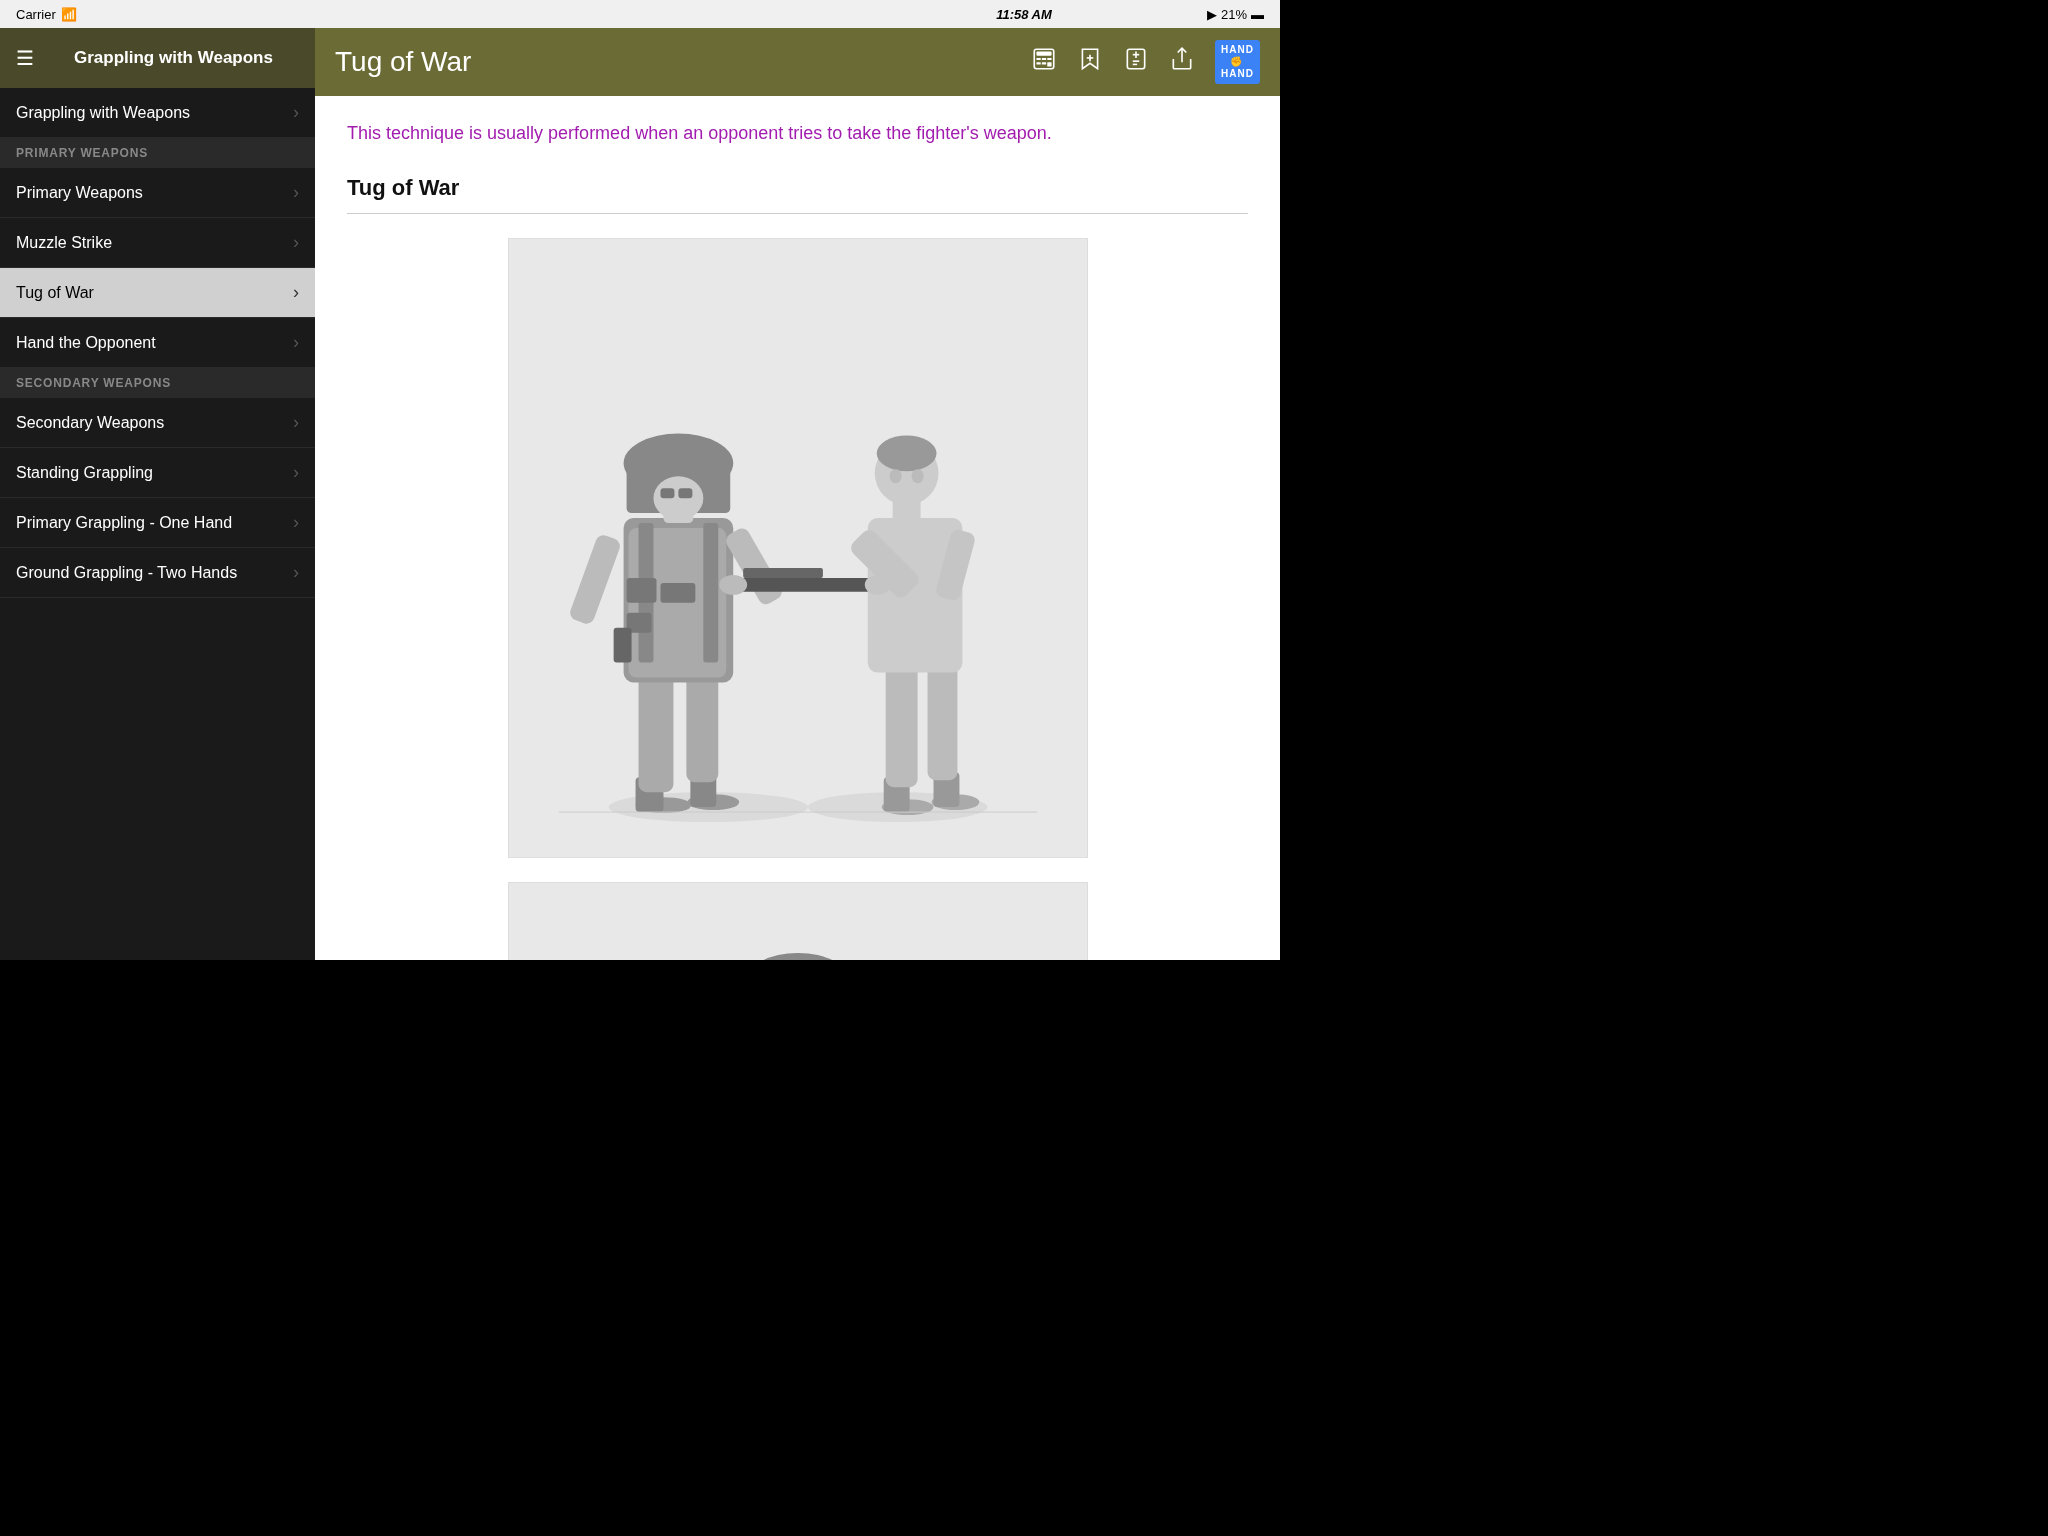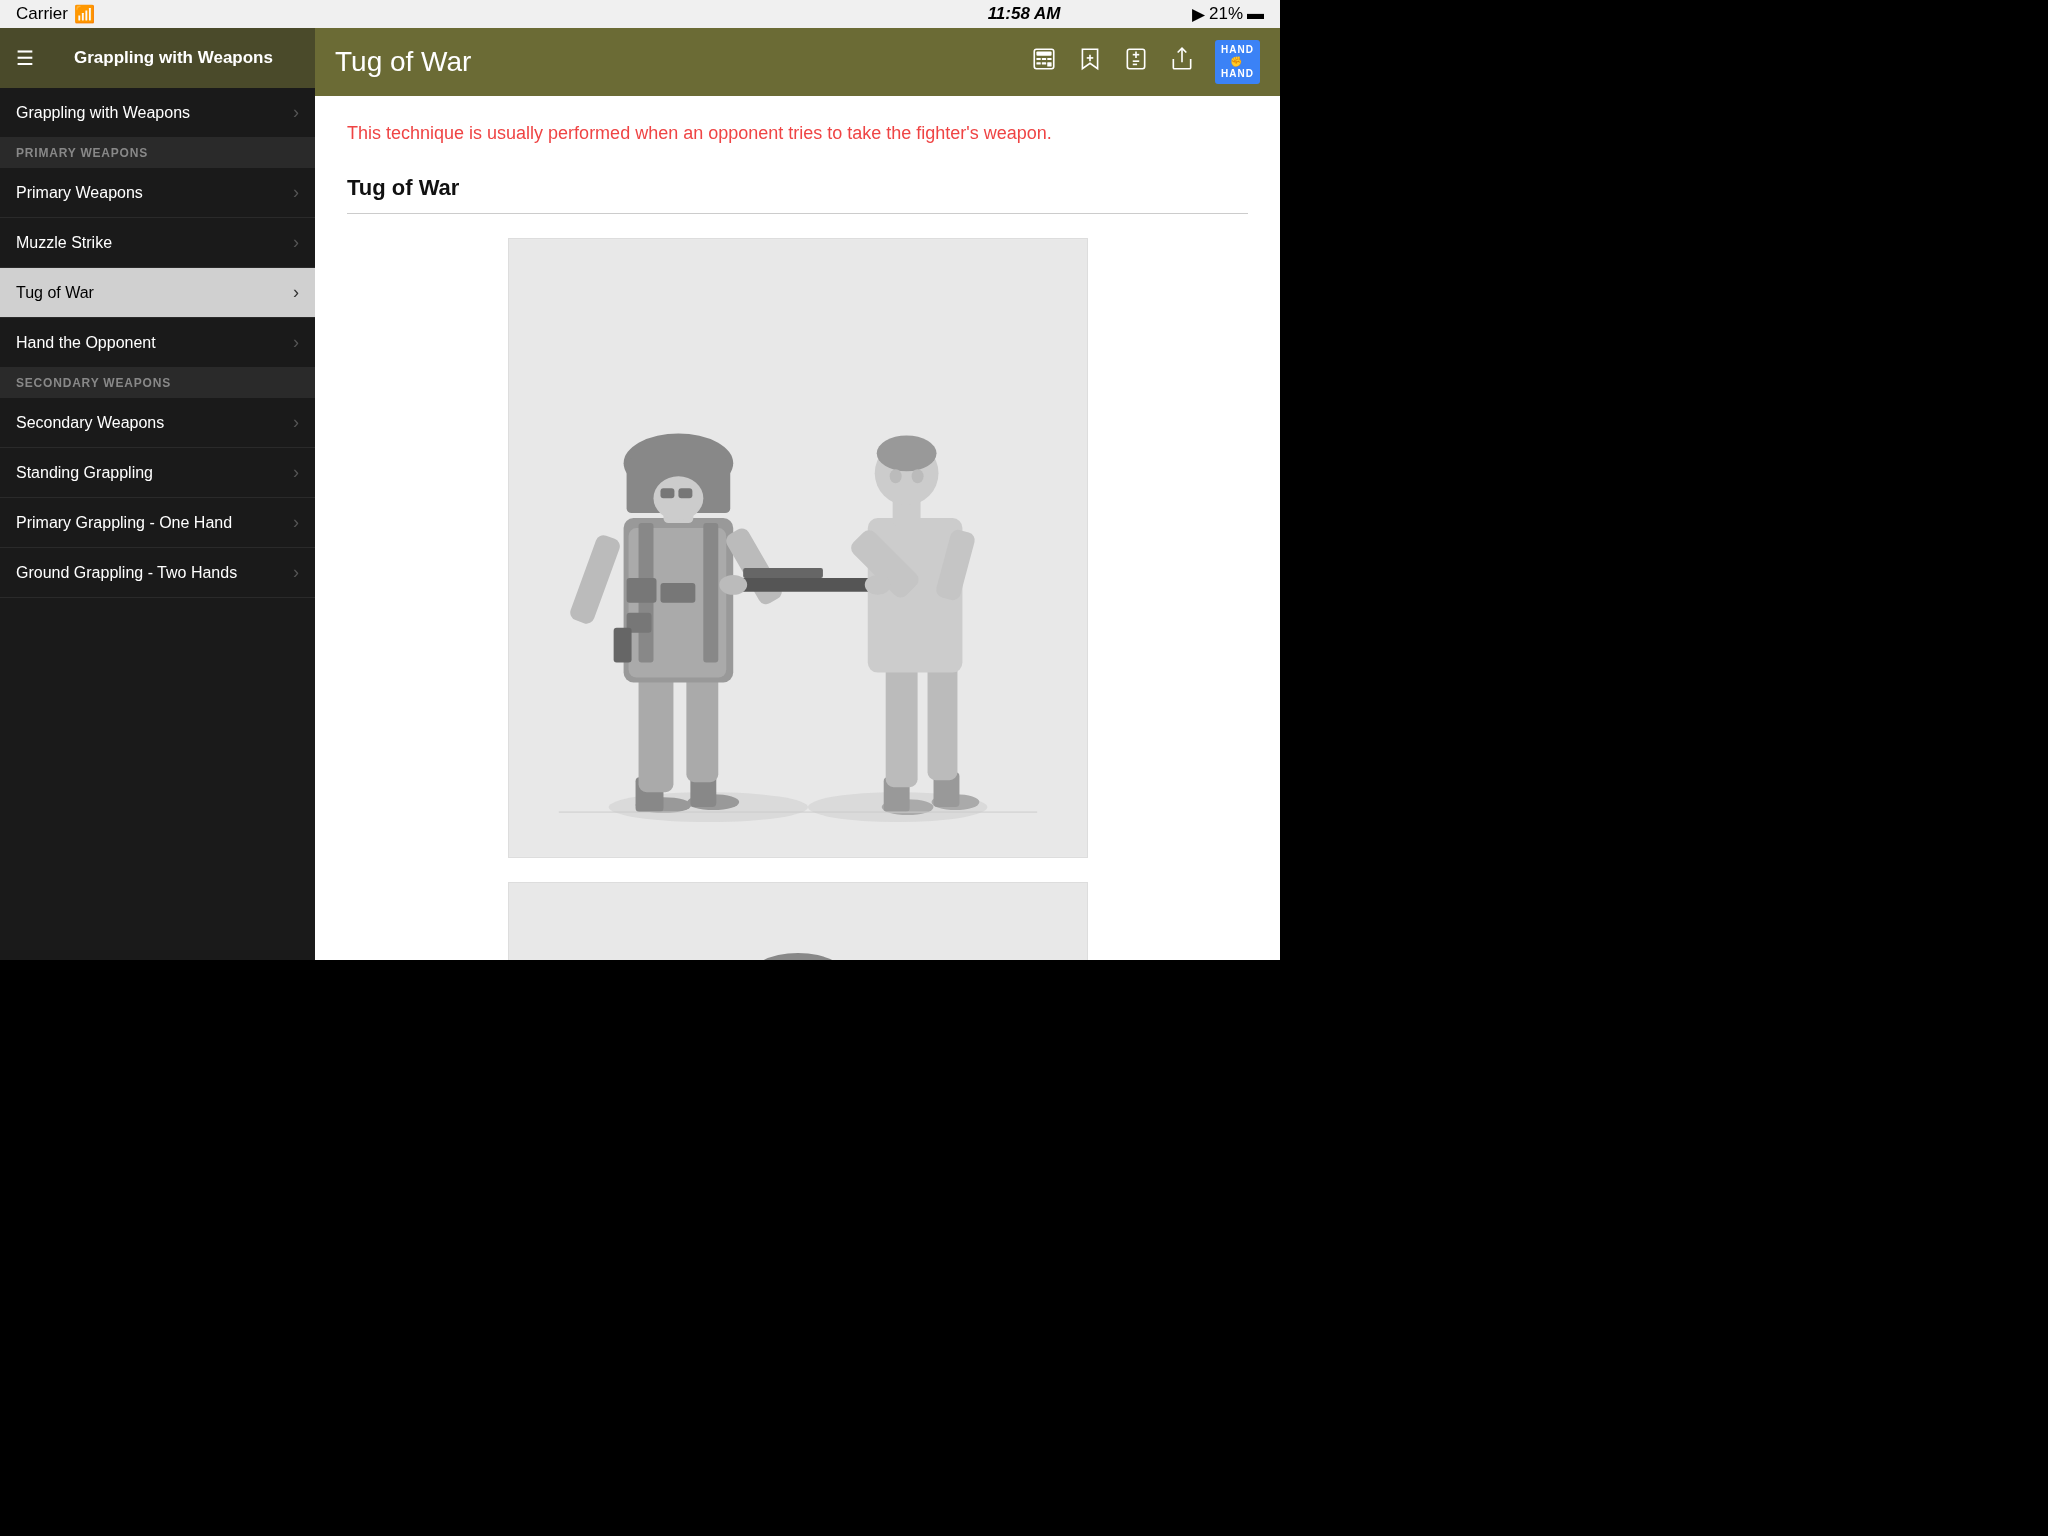--- a/index.html
+++ b/index.html
@@ -6,21 +6,21 @@
     body { font-family: -apple-system, 'Helvetica Neue', Arial, sans-serif; background: #000; width: 1280px; height: 960px; overflow: hidden; display: flex; flex-direction: column; }
 
     
     .status-bar {
       background: #f0f0f0;
       height: 28px;
       display: flex;
       align-items: center;
       justify-content: space-between;
       padding: 12px 16px;
-      font-size: 17px;
+      font-size: 13px;
       font-weight: 500;
       flex-shrink: 0;
     }
     .status-left { display: flex; align-items: center; gap: 6px; }
     .status-center { position: absolute; left: 50%; transform: translateX(-50%); font-weight: 600; font-style: italic; }
     .status-right { display: flex; align-items: center; gap: 4px; margin-left: auto; }
 
     
     .app-container {
       display: flex;
@@ -149,21 +149,21 @@
 
     
     .content-body {
       flex: 1;
       overflow-y: auto;
       padding: 24px 32px;
     }
 
     .intro-text {
       font-size: 18px;
-      color: #ef4444;
+      color: #a21caf;
       line-height: 1.5;
       margin-bottom: 28px;
     }
 
     .section-title {
       font-size: 22px;
       font-weight: 700;
       color: #111;
       margin-bottom: 12px;
     }

